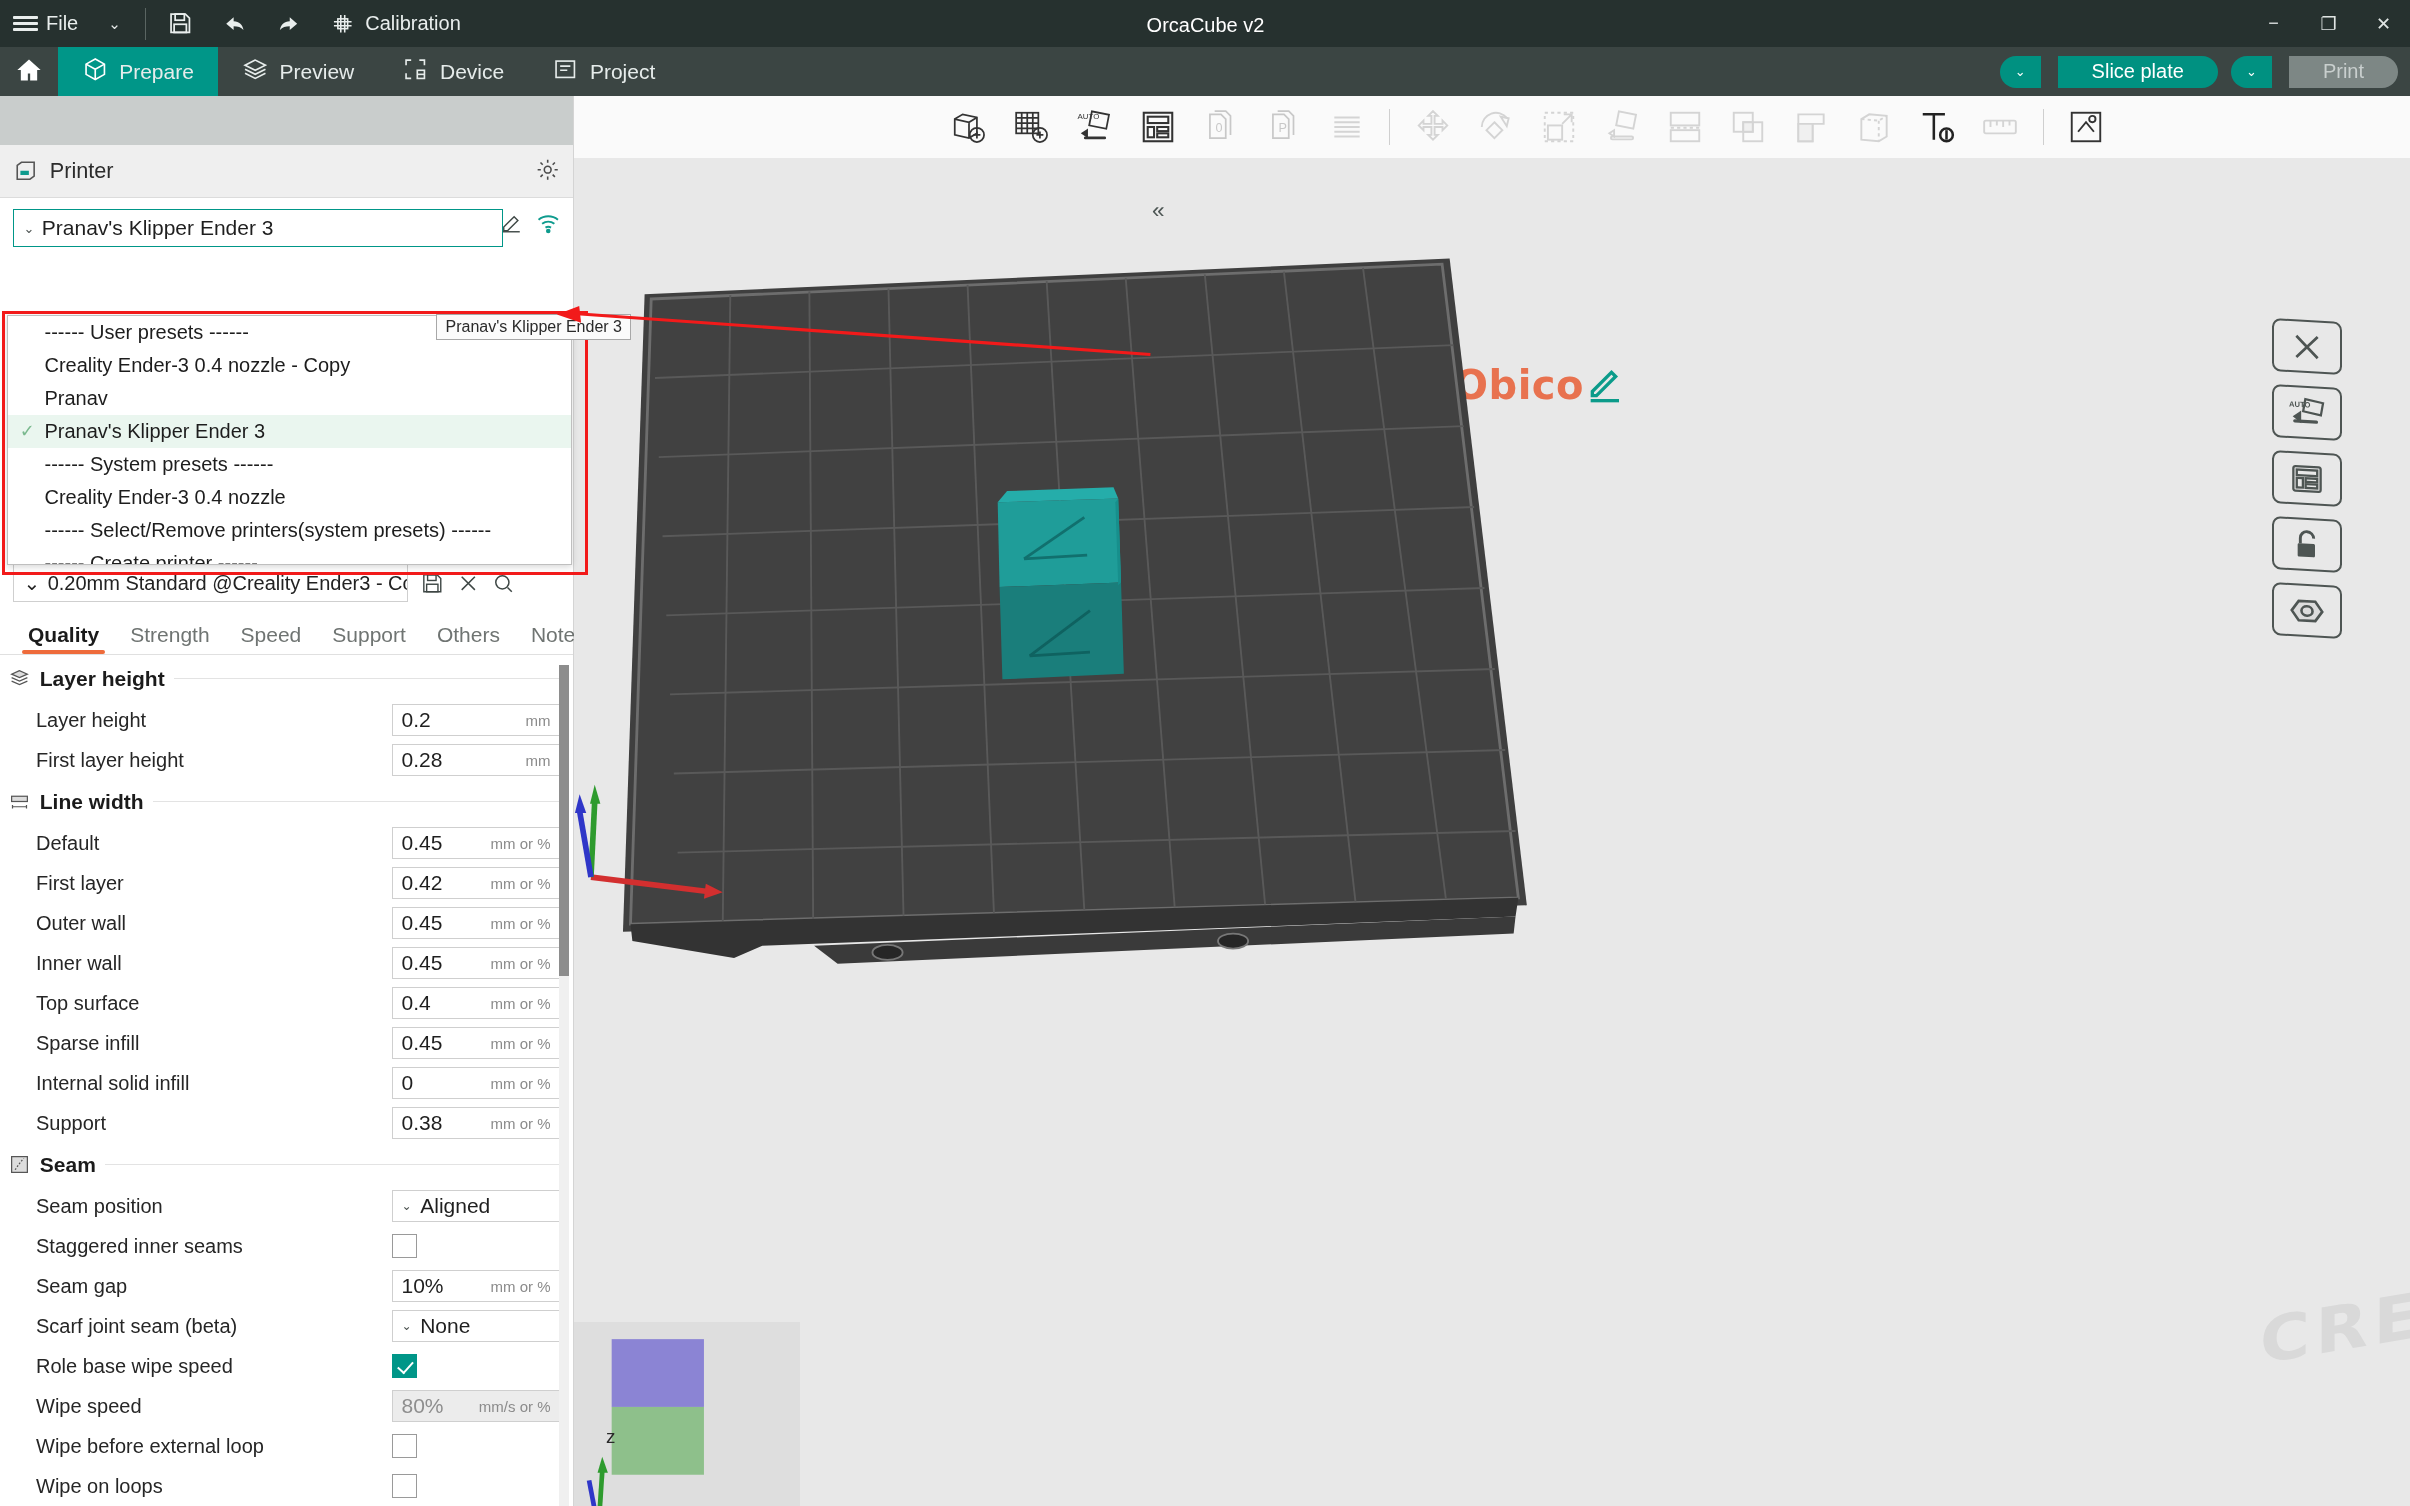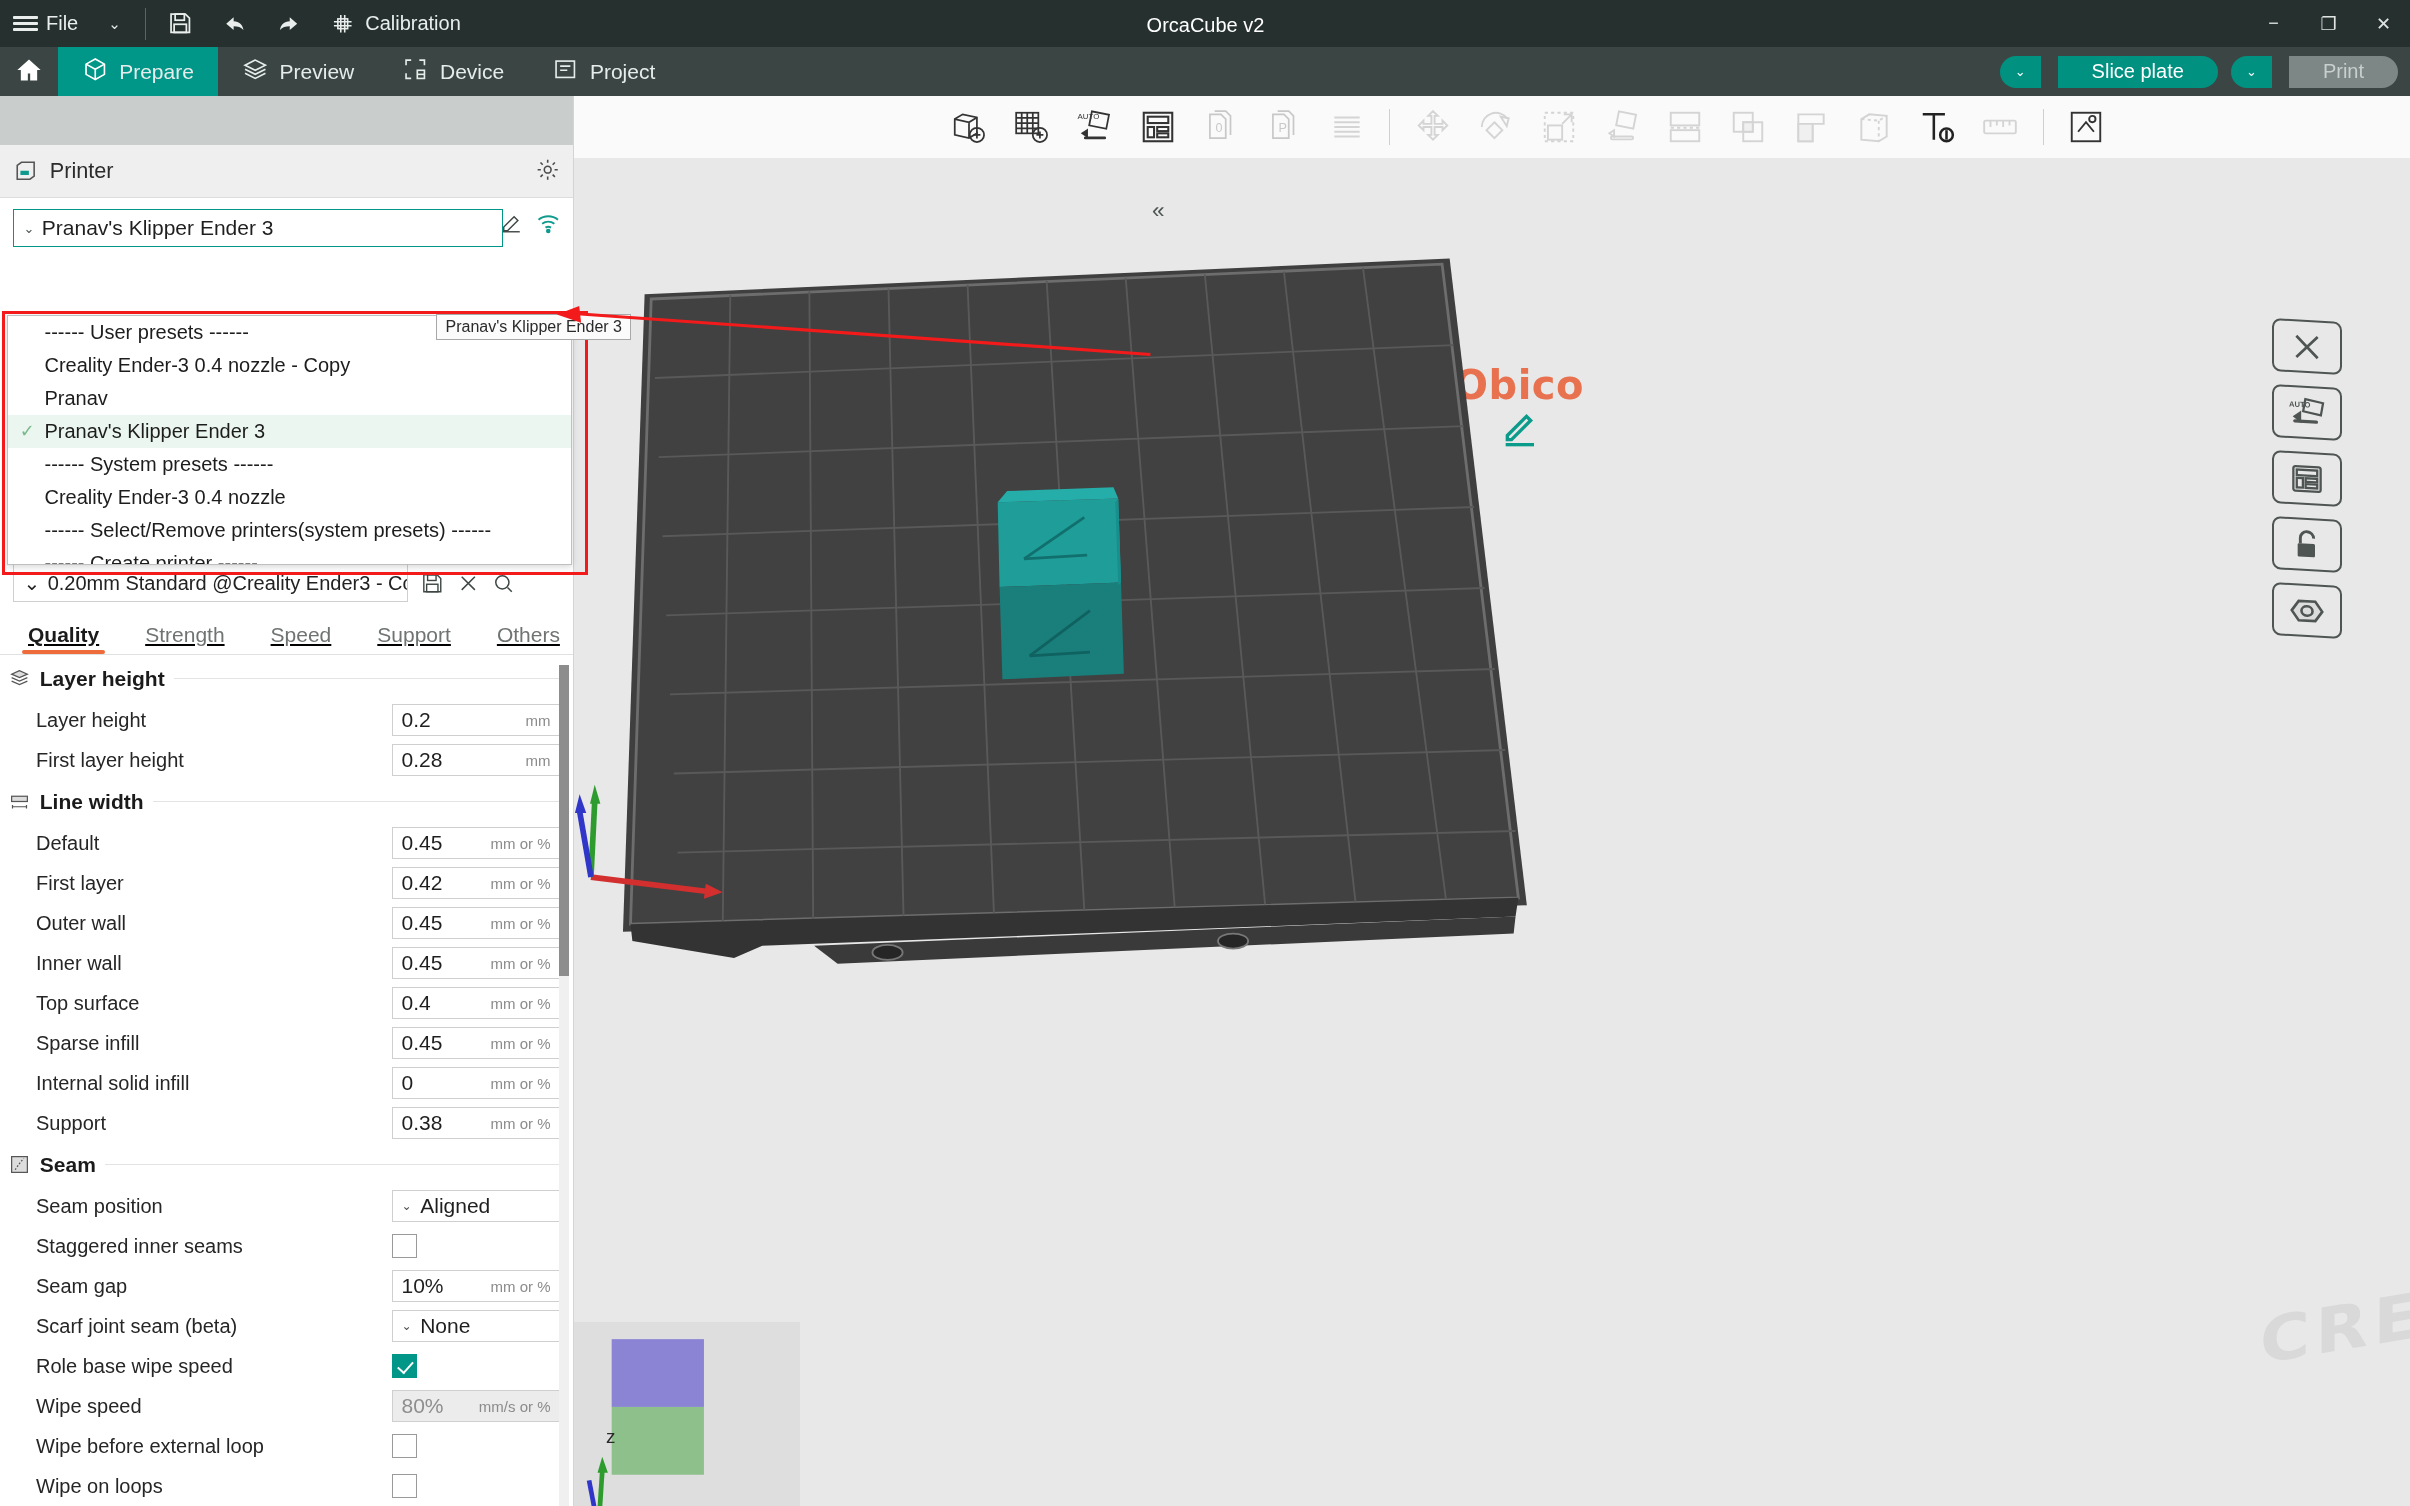--- a/index.html
+++ b/index.html
@@ -120,23 +120,22 @@
   .preset-combo {
     width:395px; height:38px; border:0.9px solid #cfcfcf; background:#fff;
     display:flex; align-items:center; gap:7.5px; padding:0 9.4px;
     font-size:20px; color:#222; overflow:hidden; white-space:nowrap;
   }
   .preset-ico { color:#4a4a4a; display:flex; align-items:center; }
 
   
   .tabs {
     position:absolute; left:0; top:516px; width:573px; height:43px;
-    display:flex; align-items:flex-end; gap:16px; border-bottom:0.9px solid #e0e0e0;
+    display:flex; align-items:flex-end; gap:1px; border-bottom:0.9px solid #e0e0e0;
     padding-left:13px;
-    text-decoration:underline;
   }
   .tab {
     font-size:21px; color:#6f7472; padding:0 15px 7.5px 15px; position:relative;
   }
   .tab.active { color:#1b1b1b; font-weight:bold; }
   .tab.active::after {
     content:""; position:absolute; left:9.4px; right:9.4px; bottom:0;
     height:3.8px; background:#ee6b3b; border-radius:1.9px;
   }
 
@@ -194,21 +193,21 @@
     position:absolute; left:0; top:0; width:1836px; height:62px;
     background:#fafafa; display:flex; align-items:center; padding-left:363px; gap:0;
   }
   .vtool {
     width:63px; height:62px; display:flex; align-items:center; justify-content:center;
   }
   .vtool.dim { opacity:.33; }
   .vtool-sep { width:0.9px; height:36px; background:#cfcfcf; margin:0 11.3px; }
 
   .obico {
-    position:absolute; left:880px; top:266px; display:flex; align-items:center; flex-direction:column;
+    position:absolute; left:880px; top:266px; display:flex; align-items:center; 
   }
   .obico .otxt {
     font-size:40px; font-weight:bold; color:#e8724f; letter-spacing:0.5px;
     font-family:"DejaVu Sans", sans-serif;
   }
 
   .plate-wrap { position:absolute; left:0; top:56px; width:1836px; height:1356px; }
   .creality {
     position:absolute; left:1686px; top:1172px; font-size:68px; font-weight:bold;
     color:#d9d9d9; letter-spacing:5.6px; transform:skewY(-9.5deg) scaleY(.92);

